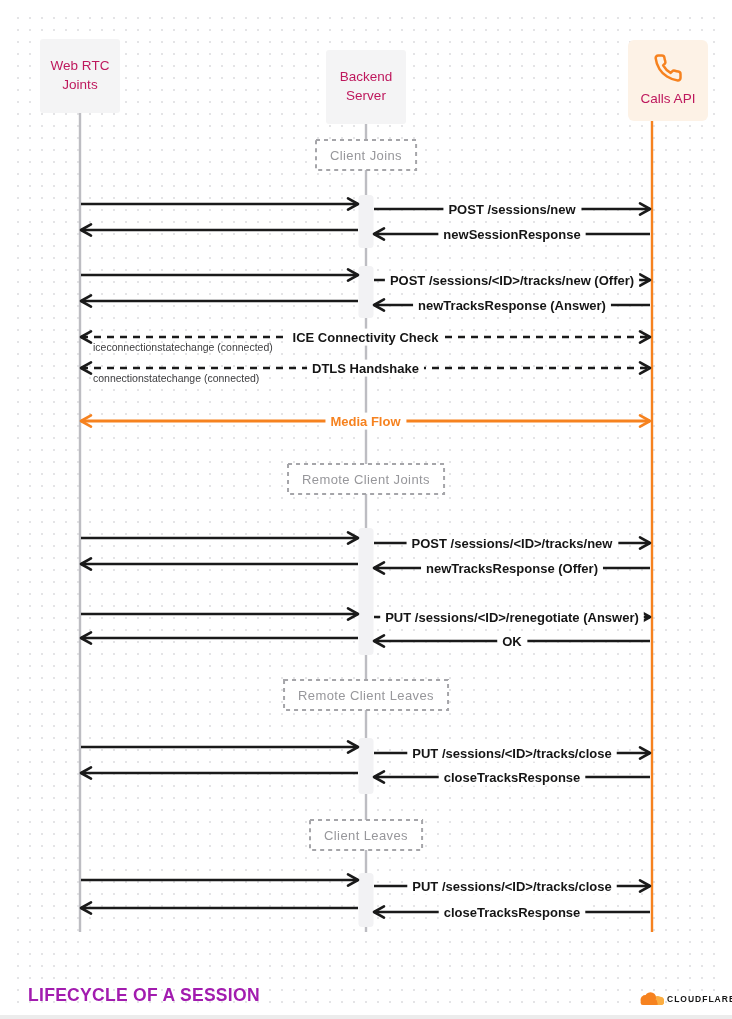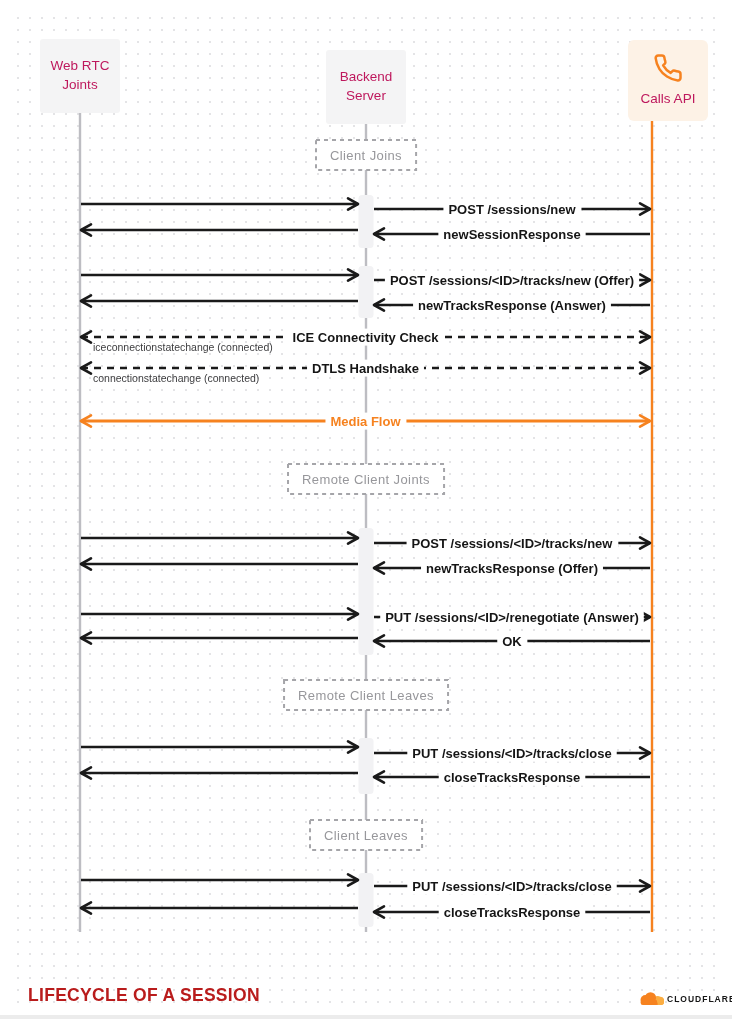--- a/index.html
+++ b/index.html
@@ -15,21 +15,21 @@
   .actor{
     position:absolute;display:flex;flex-direction:column;align-items:center;justify-content:center;
     background:#f4f4f5;border-radius:3px;color:#be185d;font-weight:normal;font-size:13.5px;line-height:1.4;
     text-align:center;
   }
   .actor.calls{background:#fdf2e6;border-radius:6px;}
   .actor .icon-wrap{margin-bottom:7px;line-height:0;}
   #diagram-svg{position:absolute;left:0;top:0;}
   #diagram-svg text{font-family:"Liberation Sans", sans-serif;}
   .footer-title{
-    position:absolute;left:28px;top:985px;font-size:17.5px;font-weight:bold;color:#b91c1c;letter-spacing:0.3px;
+    position:absolute;left:28px;top:985px;font-size:17.5px;font-weight:bold;color:#a21caf;letter-spacing:0.3px;
   }
   .brand{position:absolute;left:637px;top:991px;display:flex;align-items:center;gap:3px;}
   .brand-text{font-size:8.5px;font-weight:bold;letter-spacing:1px;color:#161616;}
 </style>
 </head>
 <body>
 
 <div id="stage">
   <div class="dotgrid"></div>
 

